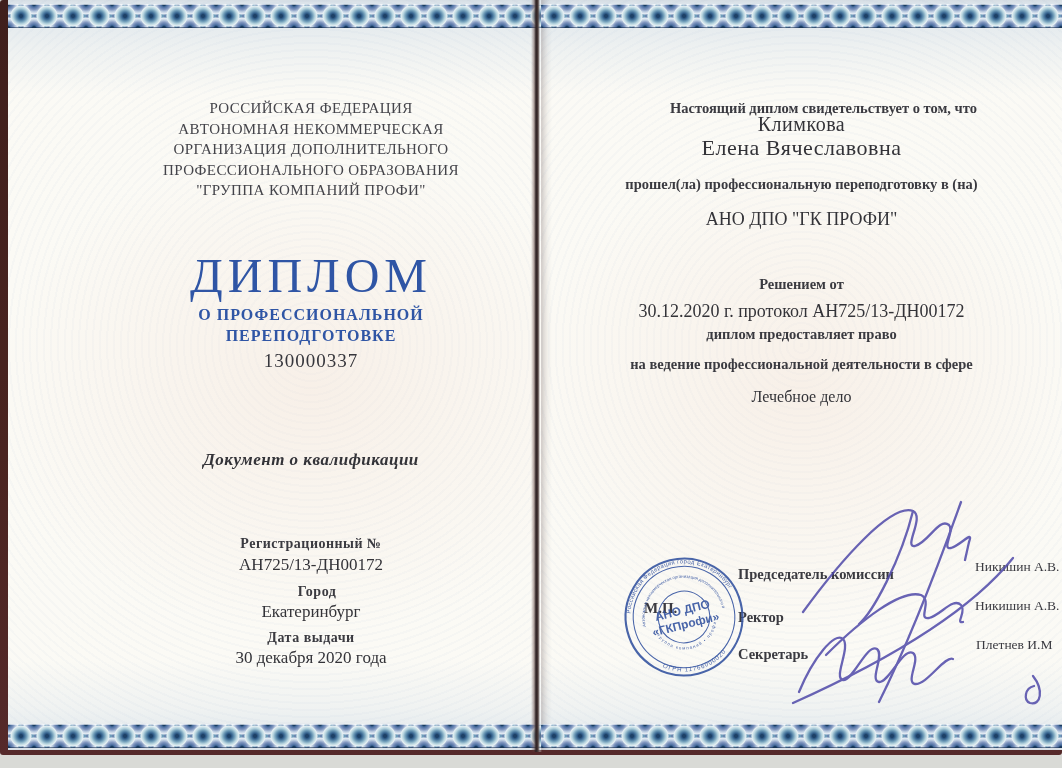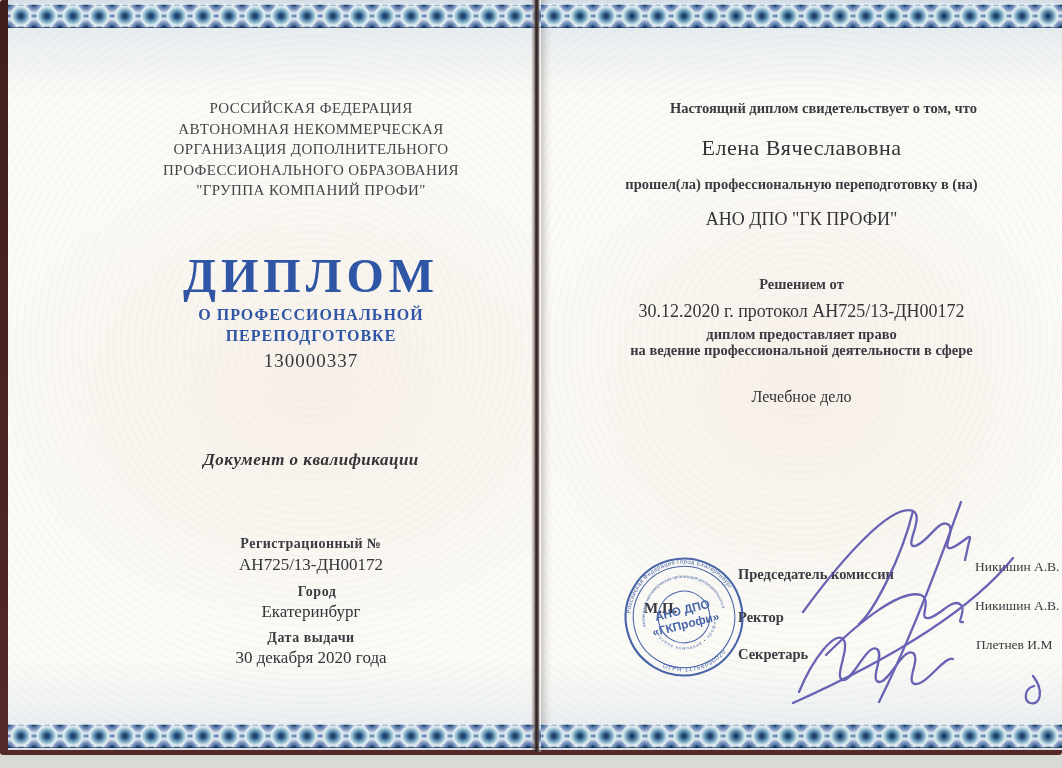--- a/index.html
+++ b/index.html
@@ -38,21 +38,21 @@
       linear-gradient(90deg, rgba(104,86,152,.30) 0 2px, rgba(0,0,0,0) 2px 13px);
     background-size: 26px 24px, 26px 24px, 13px 24px;
     background-position: 0 0, 13px 12px, 0 0;
     box-shadow: inset 0 1px 0 rgba(255,255,255,.65), inset 0 -1px 0 rgba(22,44,74,.55);
   }
   .band-top { top:4px; }
   .band-bottom { bottom:2px; }
   .abs { position:absolute; }
   .ctr { left:0; right:0; text-align:center; }
   .org-line { font-size:15px; line-height:20.5px; color:#44444a; letter-spacing:.4px; }
-  .diploma-title { font-size:48px; letter-spacing:5px; color:#2f55a5; font-weight:bold; }
+  .diploma-title { font-size:48px; letter-spacing:5px; color:#2f55a5; font-weight:normal; }
   .diploma-sub { font-size:16px; font-weight:bold; letter-spacing:1px; color:#2f55a5; }
   .diploma-number { font-size:19px; letter-spacing:1px; color:#36363c; }
   .doc-type { font-size:17px; font-weight:bold; font-style:italic; color:#333338; letter-spacing:.5px; }
   .fld-label { font-size:14px; font-weight:bold; color:#3a3a40; letter-spacing:.5px; }
   .fld-value { font-size:17px; color:#333338; }
   .r-intro { font-size:14.5px; font-weight:bold; color:#3a3a40; }
   .r-name  { font-size:20px; color:#333338; letter-spacing:.5px; }
   .r-name2 { font-size:22px; color:#333338; letter-spacing:.5px; }
   .r-bold  { font-size:14.5px; font-weight:bold; color:#3a3a40; }
   .r-value { font-size:18px; color:#333338; }
@@ -96,28 +96,29 @@
     <div class="abs ctr fld-value" style="top:648px;">30 декабря 2020 года</div>
   </div>
 
   <div class="spine"></div>
 
   <div class="page page-right">
     <div class="band band-top"></div>
     <div class="band band-bottom"></div>
 
     <div class="abs ctr r-intro" style="top:100px;padding-left:44px;">Настоящий диплом свидетельствует о том, что</div>
+    <div class="abs ctr r-name" style="top:113px;">Климкова</div>
     <div class="abs ctr r-name2" style="top:135px;">Елена Вячеславовна</div>
     <div class="abs ctr r-bold" style="top:176px;">прошел(ла) профессиональную переподготовку в (на)</div>
     <div class="abs ctr r-value" style="top:209px;">АНО ДПО "ГК ПРОФИ"</div>
 
     <div class="abs ctr r-bold" style="top:276px;">Решением от</div>
     <div class="abs ctr r-value" style="top:301px;">30.12.2020 г. протокол АН725/13-ДН00172</div>
     <div class="abs ctr r-bold" style="top:326px;">диплом предоставляет право</div>
-    <div class="abs ctr r-bold" style="top:342px;">на ведение профессиональной деятельности в сфере</div>
+    <div class="abs ctr r-bold" style="top:356px;">на ведение профессиональной деятельности в сфере</div>
     <div class="abs ctr r-field" style="top:388px;">Лечебное дело</div>
 
     <div class="abs mp" style="left:103px; top:600px;">М.П.</div>
 
     <div class="abs sig-role" style="left:197px; top:566px;">Председатель комиссии</div>
     <div class="abs sig-name" style="left:434px; top:559px;">Никишин А.В.</div>
     <div class="abs sig-role" style="left:197px; top:609px;">Ректор</div>
     <div class="abs sig-name" style="left:434px; top:598px;">Никишин А.В.</div>
     <div class="abs sig-role" style="left:197px; top:646px;">Секретарь</div>
     <div class="abs sig-name" style="left:435px; top:637px;">Плетнев И.М</div>

